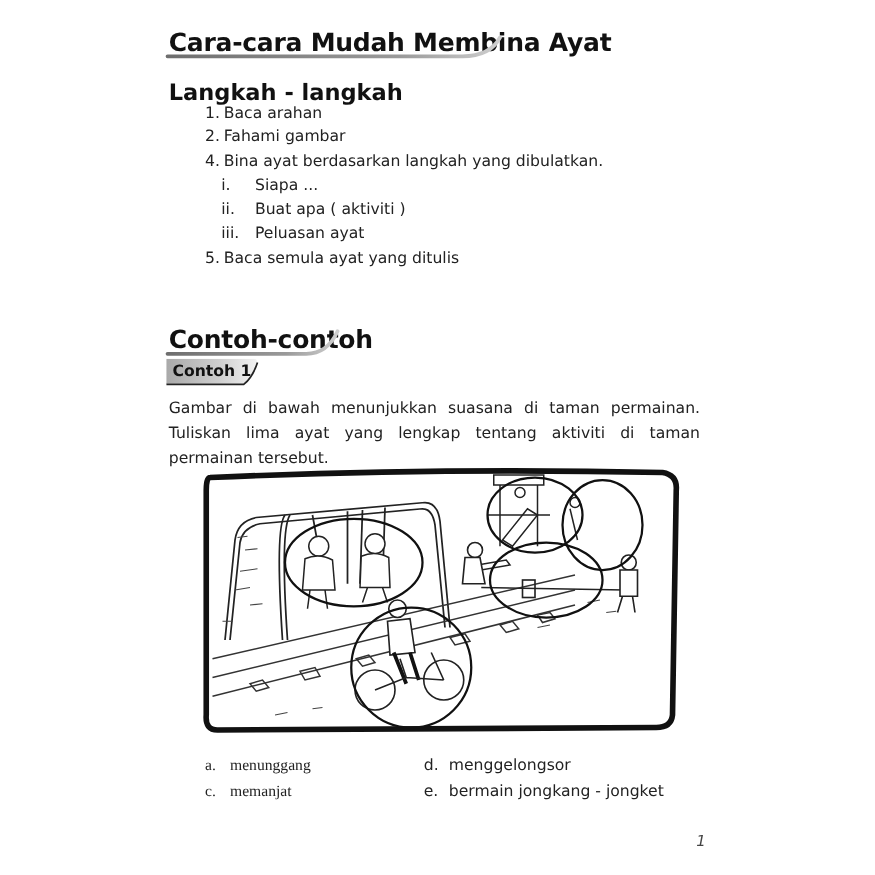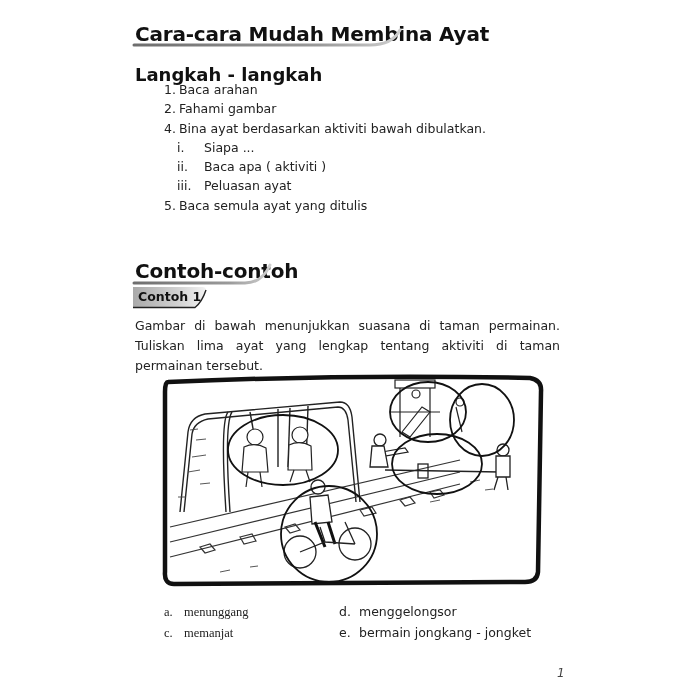--- a/index.html
+++ b/index.html
@@ -47,23 +47,23 @@
       </linearGradient>
     </defs>
     <path d="M4 17 L240 17 Q262 17 270 2" fill="none" stroke="url(#sw1)" stroke-width="3" stroke-linecap="round"></path>
   </svg>
 
   <div class="subheading">Langkah - langkah</div>
 
   <div class="steps">
     <div class="step-row"><span class="step-num">1.</span><span>Baca arahan</span></div>
     <div class="step-row"><span class="step-num">2.</span><span>Fahami gambar</span></div>
-    <div class="step-row"><span class="step-num">4.</span><span>Bina ayat berdasarkan aktiviti bawah dibulatkan.</span></div>
+    <div class="step-row"><span class="step-num">4.</span><span>Bina ayat berdasarkan langkah yang dibulatkan.</span></div>
     <div class="sub-row"><span class="sub-num">i.</span><span>Siapa ...</span></div>
-    <div class="sub-row"><span class="sub-num">ii.</span><span>Baca apa ( aktiviti )</span></div>
+    <div class="sub-row"><span class="sub-num">ii.</span><span>Buat apa ( aktiviti )</span></div>
     <div class="sub-row"><span class="sub-num">iii.</span><span>Peluasan ayat</span></div>
     <div class="step-row"><span class="step-num">5.</span><span>Baca semula ayat yang ditulis</span></div>
   </div>
 
   <div class="heading" style="top:259px;">Contoh-contoh</div>
   <svg class="heading-swoosh" style="left:130px; top:262px;" width="145" height="26">
     <defs>
       <linearGradient id="sw2" x1="0" x2="1" y1="0" y2="0">
         <stop offset="0" stop-color="#6e6e6e"></stop>
         <stop offset="0.7" stop-color="#9a9a9a"></stop>

